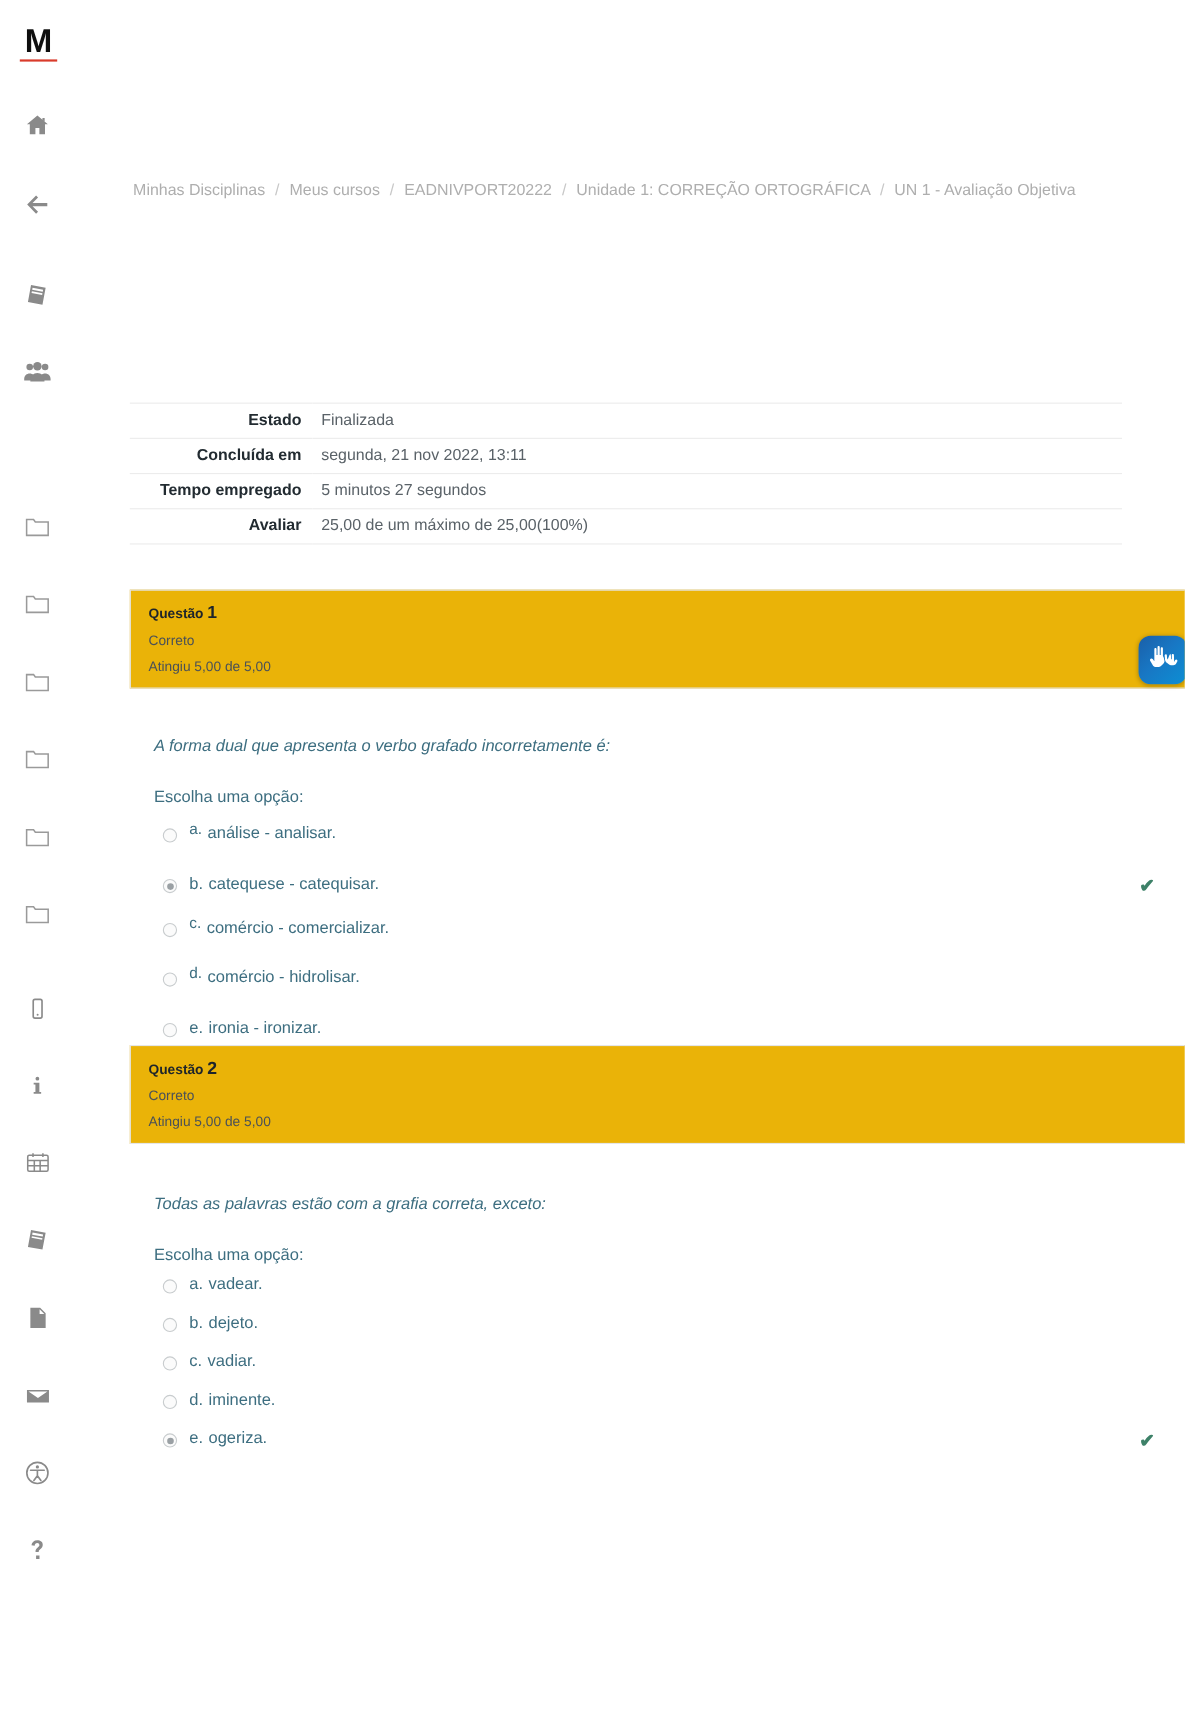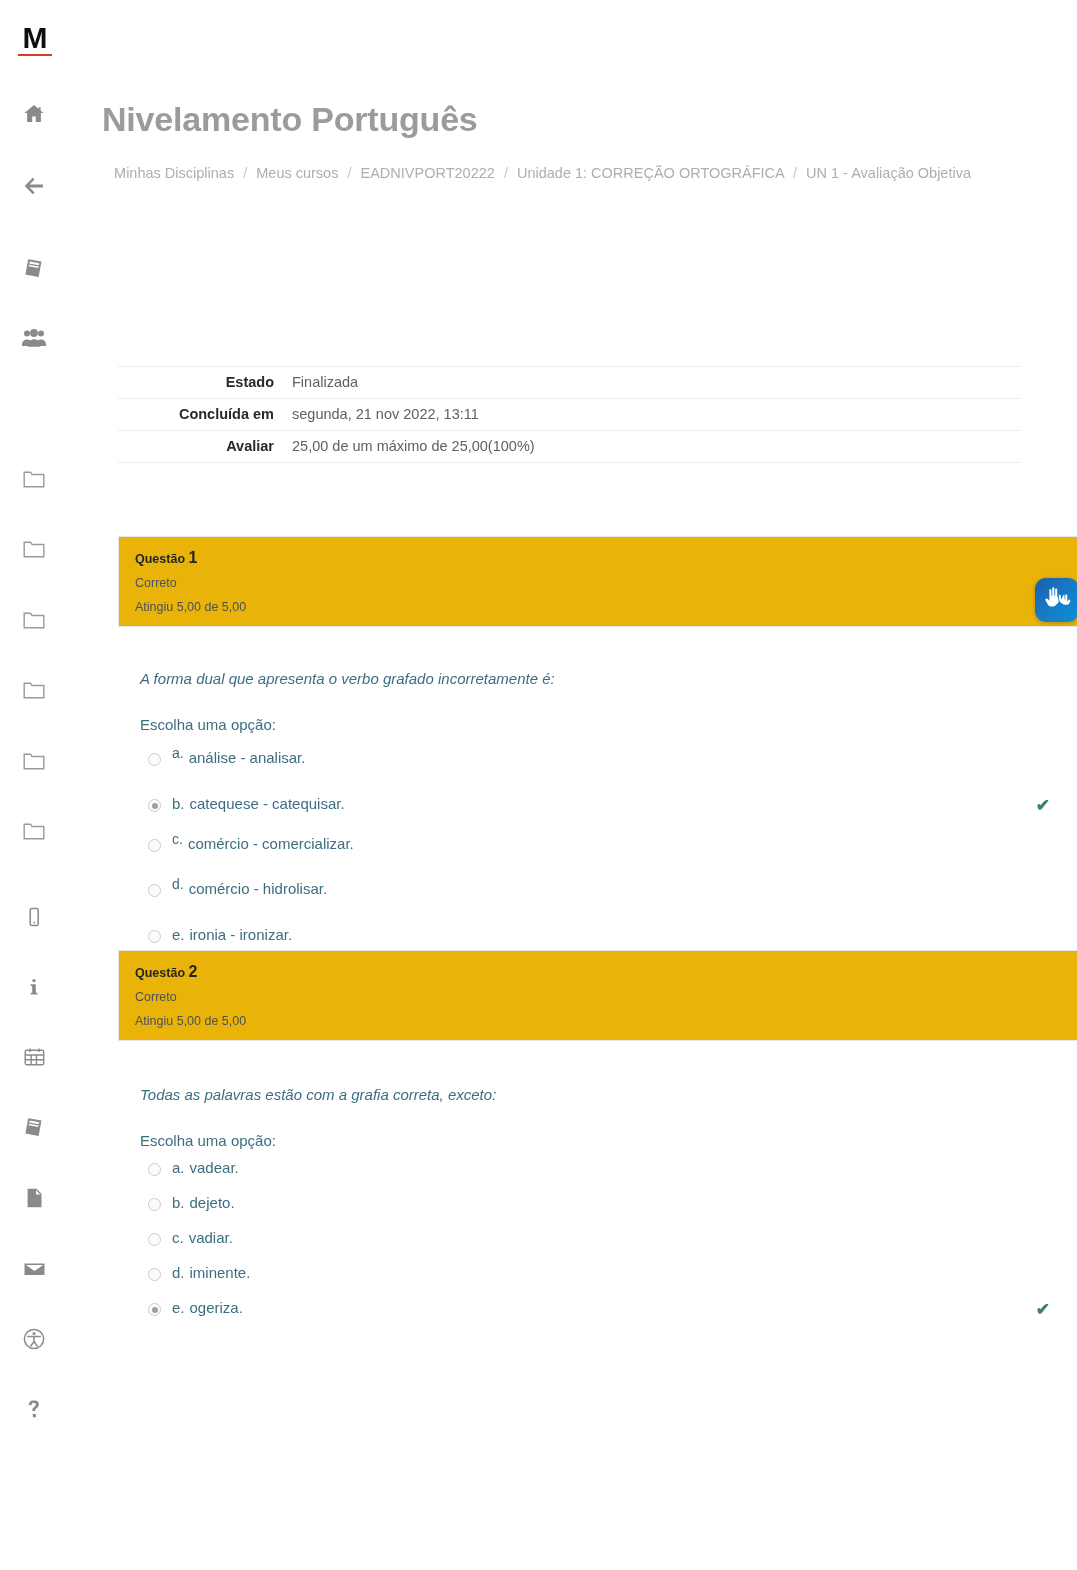--- a/index.html
+++ b/index.html
@@ -38,23 +38,23 @@
 
   
   .main { position: absolute; left: 68px; top: 0; width: 1009px; height: 1570px; }
 
   .page-title {
     position: absolute; left: 34px; top: 100px;
     font-size: 34px; font-weight: bold; color: #9b9b9b;
     letter-spacing: -0.2px;
   }
   .breadcrumb {
-    position: absolute; left: 23px; top: 160px;
+    position: absolute; left: 53px; top: 160px;
     width: 880px;
-    font-size: 14.5px; color: #aeaeae; line-height: 26px; text-align: right;
+    font-size: 14.5px; color: #aeaeae; line-height: 26px;
   }
   .breadcrumb .crumb { color: #aeaeae; }
   .breadcrumb .sep { color: #c7c7c7; padding: 0 5px; }
 
   
   .info-table {
     position: absolute; left: 50px; top: 366px;
     width: 902px;
     border-collapse: collapse;
     font-size: 14.5px;
@@ -244,21 +244,20 @@
     </div>
     <div class="side-icon" style="top:1391px">
       <svg width="24" height="24" viewBox="0 0 24 24" fill="#8a8a8a">
           <path d="M11.9 3.2c-3 0-5 1.8-5.3 4.6l2.9.35c.15-1.6 1-2.4 2.3-2.4 1.2 0 2 .7 2 1.8 0 .85-.4 1.4-1.5 2.3-1.5 1.2-2.1 2.2-2 4.1h2.9c-.05-1.2.25-1.7 1.35-2.6 1.6-1.3 2.3-2.4 2.3-4.1 0-2.5-2-4.05-5-4.05zM10.8 17.1h3.1v3.1h-3.1z"></path>
         </svg>
     </div>
   </div>
 
   <div class="main">
 
-    <div class="page-title">Nivelamento Português</div>
 
     <div class="breadcrumb">
       <span class="crumb">Minhas Disciplinas</span>
       <span class="sep">/</span>
       <span class="crumb">Meus cursos</span>
       <span class="sep">/</span>
       <span class="crumb">EADNIVPORT20222</span>
       <span class="sep">/</span>
       <span class="crumb">Unidade 1: CORREÇÃO ORTOGRÁFICA</span>
       <span class="sep">/</span>
@@ -269,20 +268,24 @@
       <tbody>
         <tr>
           <th>Estado</th>
           <td>Finalizada</td>
         </tr>
         <tr>
           <th>Concluída em</th>
           <td>segunda, 21 nov 2022, 13:11</td>
         </tr>
         <tr>
+          <th>Tempo empregado</th>
+          <td>5 minutos 27 segundos</td>
+        </tr>
+        <tr>
           <th>Avaliar</th>
           <td>25,00 de um máximo de 25,00(100%)</td>
         </tr>
       </tbody>
     </table>
 
     <div class="q-header" style="top:536px">
       <div class="q-num">
         <span>Questão</span>
         <span class="qn">1</span>

